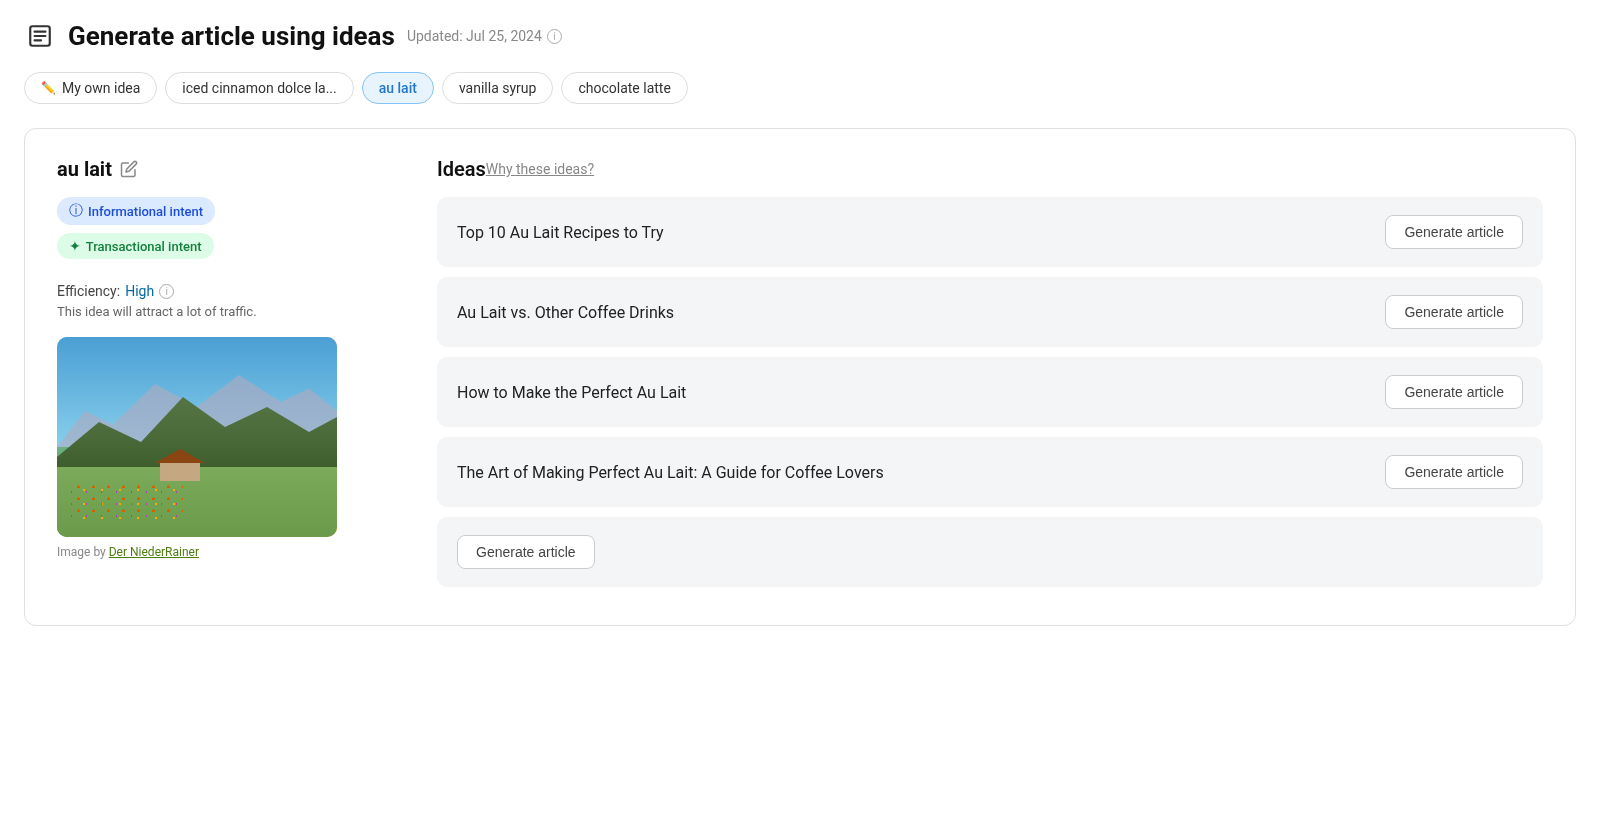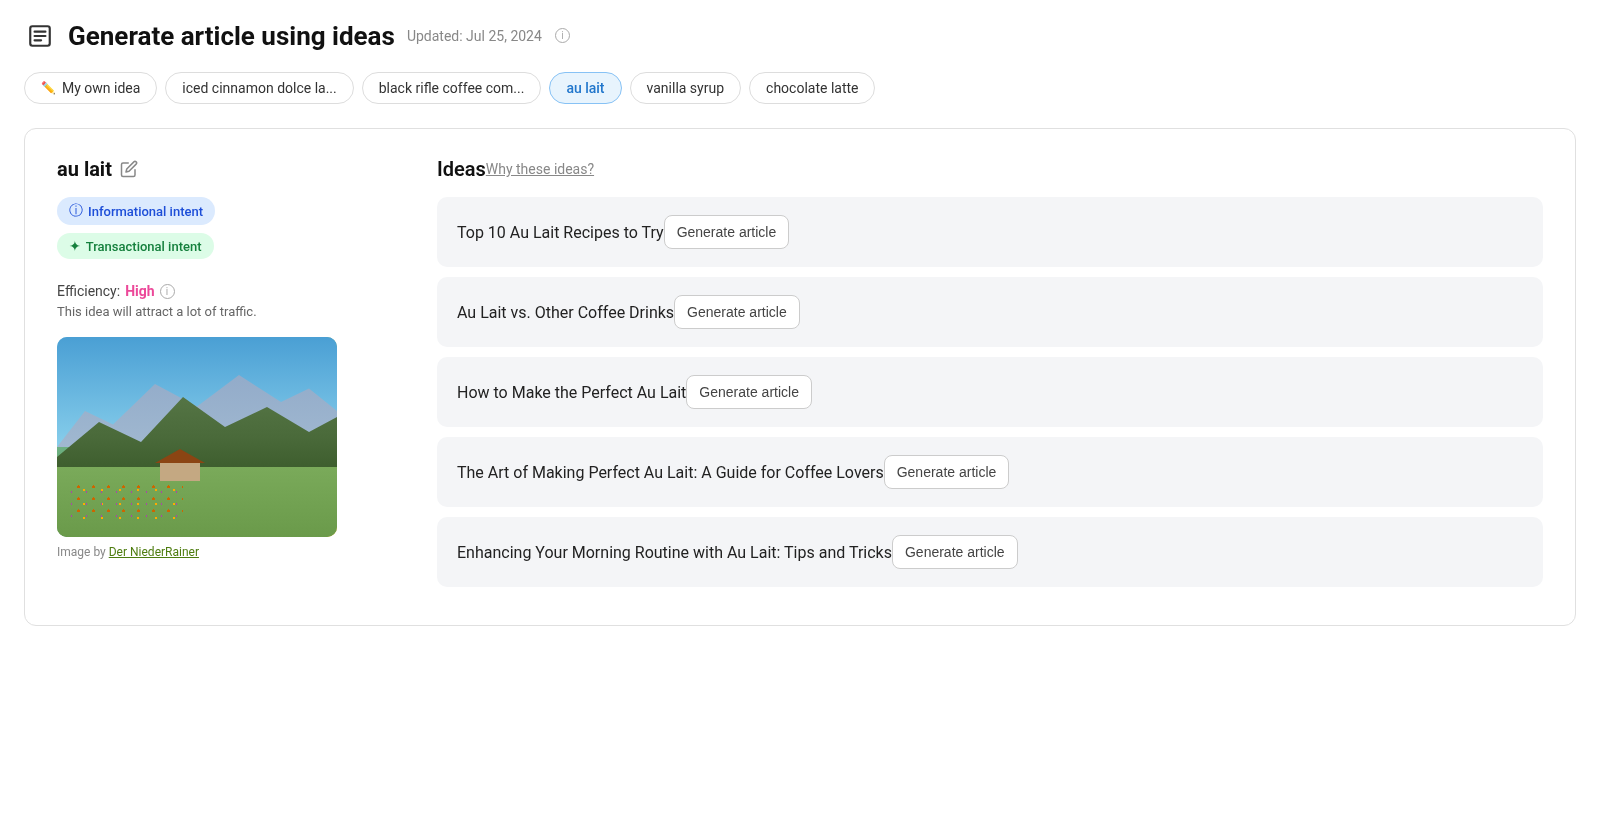--- a/index.html
+++ b/index.html
@@ -28,22 +28,22 @@
     }
     .header-title {
       font-size: 26px;
       font-weight: 700;
       color: #111;
     }
     .header-updated {
       font-size: 14px;
       color: #888;
       display: flex;
-      align-items: flex-start;
-      gap: 13px;
+      align-items: flex-end;
+      gap: 5px;
     }
     .info-icon-small {
       width: 15px;
       height: 15px;
       border-radius: 50%;
       border: 1.5px solid #aaa;
       display: inline-flex;
       align-items: center;
       justify-content: center;
       font-size: 10px;
@@ -135,22 +135,22 @@
     }
     .efficiency-row {
       margin-top: 16px;
       font-size: 14px;
       color: #444;
       display: flex;
       align-items: center;
       gap: 5px;
     }
     .efficiency-row strong {
-      font-weight: 700;
-      color: #ec4899;
+      font-weight: 400;
+      color: #0369a1;
     }
     .efficiency-desc {
       margin-top: 5px;
       font-size: 13px;
       color: #666;
     }
     .image-container {
       margin-top: 18px;
       border-radius: 10px;
       overflow: hidden;
@@ -257,31 +257,32 @@
     }
     .why-link {
       font-size: 14px;
       color: #888;
       text-decoration: underline;
       cursor: pointer;
     }
     .idea-row {
       display: flex;
       align-items: center;
+      justify-content: space-between;
       background: #f4f5f7;
       border-radius: 10px;
       padding: 18px 20px;
       margin-bottom: 10px;
     }
     .idea-text {
       font-size: 16px;
       color: #222;
     }
     .generate-btn {
-      padding: 8px 12px;
+      padding: 8px 18px;
       border-radius: 8px;
       border: 1.5px solid #ccc;
       background: #fff;
       font-size: 14px;
       color: #444;
       cursor: pointer;
       white-space: nowrap;
       transition: background 0.15s, border-color 0.15s;
     }
   </style>
@@ -304,23 +305,20 @@
   </div>
 </div>
 
 <div class="tabs-row">
   <div class="tab-pill">
     <span class="pencil-icon">✏️</span>
     <span>My own idea</span>
   </div>
   <div class="tab-pill">
     <span>iced cinnamon dolce la...</span>
-  </div>
-  <div class="tab-pill">
-    <span>black rifle coffee com...</span>
   </div>
   <div class="tab-pill active">
     <span>au lait</span>
   </div>
   <div class="tab-pill">
     <span>vanilla syrup</span>
   </div>
   <div class="tab-pill">
     <span>chocolate latte</span>
   </div>
@@ -390,18 +388,17 @@
     </div>
     <div class="idea-row">
       <span class="idea-text">How to Make the Perfect Au Lait</span>
       <button class="generate-btn">Generate article</button>
     </div>
     <div class="idea-row">
       <span class="idea-text">The Art of Making Perfect Au Lait: A Guide for Coffee Lovers</span>
       <button class="generate-btn">Generate article</button>
     </div>
     <div class="idea-row">
-      <span class="idea-text">Enhancing Your Morning Routine with Au Lait: Tips and Tricks</span>
       <button class="generate-btn">Generate article</button>
     </div>
   </div>
 
 </div>
 
 </body></html>

